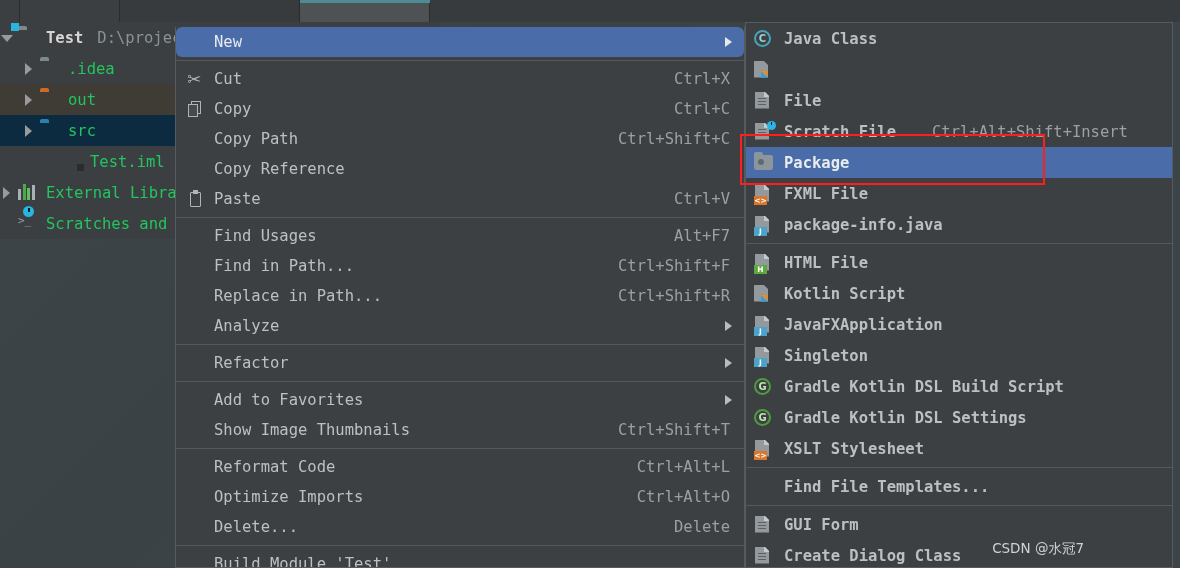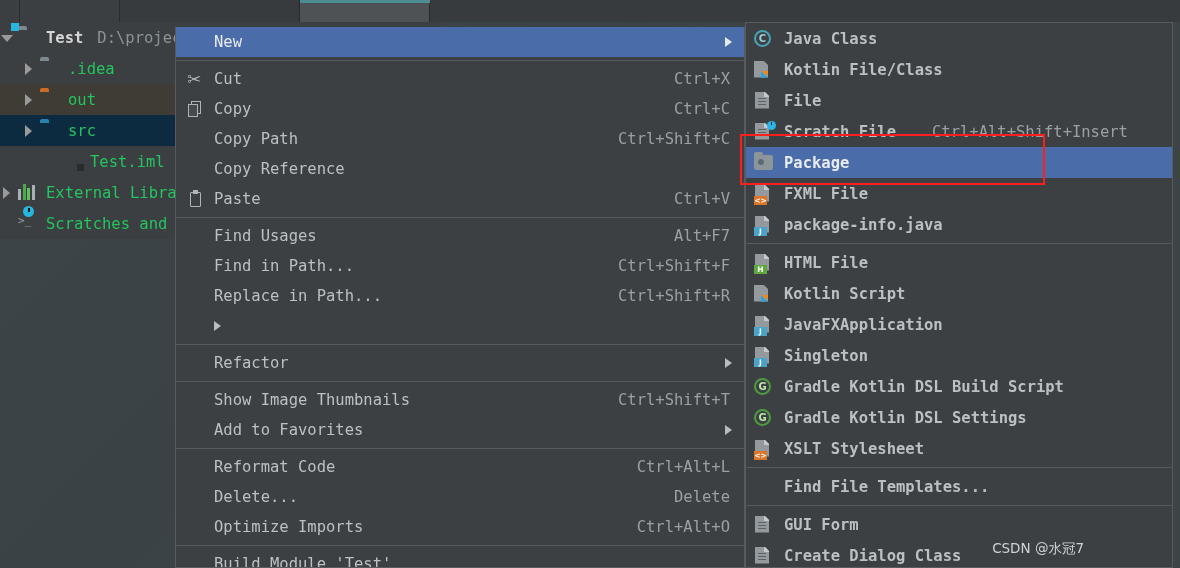--- a/index.html
+++ b/index.html
@@ -129,21 +129,21 @@
   
   .ctxmenu {
     position: absolute; left: 175px; top: 27px; width: 570px; height: 541px;
     background: #3c4043;
     border: 1px solid #555b5e;
     border-top: none;
     overflow: hidden;
   }
   .mi {
     position: relative; height: 30px; display:flex; align-items:center;
-    color:#bcc0c2; font-size: 15.5px; white-space: nowrap;
+    color:#bcc0c2; font-size: 15.5px; white-space: nowrap; border-radius: 6px;
   }
   .mi.sel { background:#4a6ca8; }
   .mi .micon { width: 24px; margin-left: 8px; margin-right: 6px; flex:0 0 auto;
                display:flex; align-items:center; justify-content:center; height:20px;}
   .mi .mlabel { flex: 1 1 auto; }
   .mi .mshort { color:#9aa0a3; padding-right: 14px; }
   .mi .subarrow {
     width: 0; height: 0; margin-right: 12px;
     border-top: 5px solid transparent; border-bottom: 5px solid transparent;
     border-left: 7px solid #b8bcbe;
@@ -379,63 +379,64 @@
     </div>
 
     <div class="mi">
       <span class="micon"></span>
       <span class="mlabel">Replace in Path...</span>
       <span class="mshort">Ctrl+Shift+R</span>
     </div>
 
     <div class="mi">
       <span class="micon"></span>
+      <span class="mlabel">Analyze</span>
       <span class="subarrow"></span>
     </div>
 
     <div class="msep"></div>
 
     <div class="mi">
       <span class="micon"></span>
       <span class="mlabel">Refactor</span>
       <span class="subarrow"></span>
     </div>
 
     <div class="msep"></div>
 
     <div class="mi">
       <span class="micon"></span>
+      <span class="mlabel">Add to Favorites</span>
+      <span class="subarrow"></span>
+    </div>
+
+    <div class="mi">
+      <span class="micon"></span>
       <span class="mlabel">Show Image Thumbnails</span>
       <span class="mshort">Ctrl+Shift+T</span>
     </div>
 
-    <div class="mi">
-      <span class="micon"></span>
-      <span class="mlabel">Add to Favorites</span>
-      <span class="subarrow"></span>
-    </div>
-
     <div class="msep"></div>
 
     <div class="mi">
       <span class="micon"></span>
       <span class="mlabel">Reformat Code</span>
       <span class="mshort">Ctrl+Alt+L</span>
     </div>
 
     <div class="mi">
       <span class="micon"></span>
+      <span class="mlabel">Optimize Imports</span>
+      <span class="mshort">Ctrl+Alt+O</span>
+    </div>
+
+    <div class="mi">
+      <span class="micon"></span>
       <span class="mlabel">Delete...</span>
       <span class="mshort">Delete</span>
-    </div>
-
-    <div class="mi">
-      <span class="micon"></span>
-      <span class="mlabel">Optimize Imports</span>
-      <span class="mshort">Ctrl+Alt+O</span>
     </div>
 
     <div class="msep"></div>
 
     <div class="mi">
       <span class="micon"></span>
       <span class="mlabel">Build Module 'Test'</span>
     </div>
   </div>
 
@@ -448,21 +449,20 @@
       <span class="slabel">Java Class</span>
     </div>
 
     <div class="si">
       <span class="sicon">
         <span class="kt">
             <span class="kmark"></span>
             <span class="kmark2"></span>
           </span>
       </span>
-      <span class="slabel">Kotlin File/Class</span>
     </div>
 
     <div class="si">
       <span class="sicon">
         <span class="lined">
             <span class="fold"></span>
             <span class="ll"></span>
           </span>
       </span>
       <span class="slabel">File</span>

